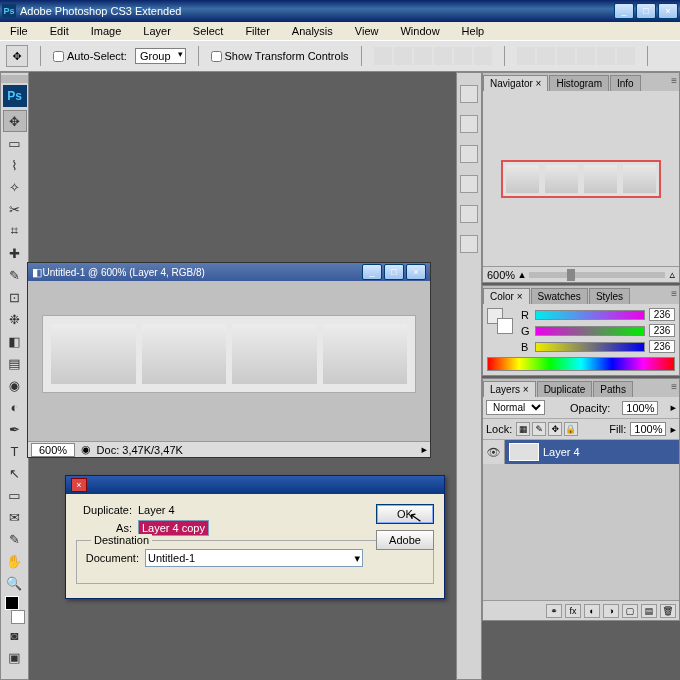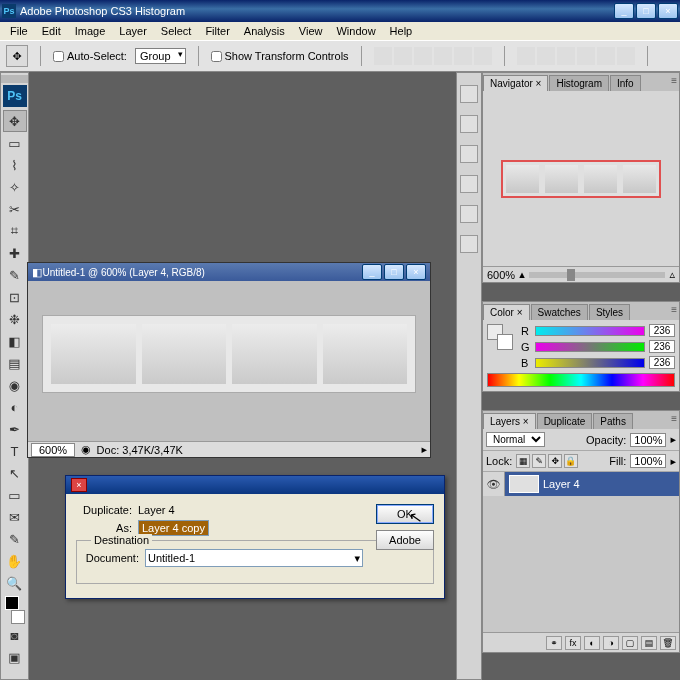--- a/index.html
+++ b/index.html
@@ -2,21 +2,21 @@
 <html><head>
 <meta charset="utf-8">
 <style>
 *{box-sizing:border-box;margin:0;padding:0;font-family:Tahoma,Arial,sans-serif;font-size:11px;user-select:none}
 body{width:680px;height:680px;background:#5f5f5f;overflow:hidden;position:relative}
 .titlebar{height:22px;background:linear-gradient(#0a246a,#3a6ea5 40%,#0a246a);color:#fff;display:flex;align-items:center;padding:0 2px}
 .titlebar .ps-ico{width:14px;height:14px;background:#0a3b6c;margin-right:4px;display:inline-flex;align-items:center;justify-content:center;color:#4fc3f7;font-weight:bold;font-size:9px}
 .titlebar .ttl{flex:1}
 .winbtns{display:flex;gap:2px}
 .winbtn{width:20px;height:16px;background:linear-gradient(#d4e7ff,#9ec5f0);border:1px solid #003c74;border-radius:2px;display:flex;align-items:center;justify-content:center;font-size:9px}
-.menubar{height:18px;background:#ece9d8;display:flex;align-items:center;padding:0 4px;gap:2px}
+.menubar{height:18px;background:#ece9d8;display:flex;align-items:center;padding:0 4px;gap:10px}
 .menubar span{padding:2px 6px}
 .optbar{height:32px;background:#e3e3e3;border-top:1px solid #fff;border-bottom:1px solid #888;display:flex;align-items:center;padding:0 6px;gap:8px}
 .toolbtn{width:22px;height:22px;border:1px solid #999;background:#dcdcdc;display:inline-flex;align-items:center;justify-content:center}
 .chk{display:flex;align-items:center;gap:3px}
 .chk input{width:11px;height:11px}
 .sel{border:1px solid #808080;background:#fff;padding:1px 14px 1px 4px;position:relative}
 .sel::after{content:"▾";position:absolute;right:2px;top:0;font-size:9px}
 .iconrow{display:flex;gap:2px}
 .iconrow .ib{width:18px;height:18px;border:1px solid transparent;background:#d8d8d8;opacity:.6}
 .divider{width:1px;height:20px;background:#999;margin:0 4px}
@@ -28,21 +28,21 @@
 .tl{width:24px;height:22px;display:flex;align-items:center;justify-content:center;color:#333;font-size:13px;cursor:pointer}
 .tl.sel2{background:#bbb;border:1px solid #888}
 .tcolor{width:24px;height:28px;position:relative;margin-top:2px}
 .tcolor .fg{width:14px;height:14px;background:#000;border:1px solid #fff;position:absolute;top:0;left:2px;z-index:2}
 .tcolor .bg{width:14px;height:14px;background:#fff;border:1px solid #888;position:absolute;bottom:0;right:2px}
 .canvas-area{flex:1;position:relative;background:#5f5f5f}
 .rpanels{width:198px;background:#5f5f5f;display:flex;flex-direction:column}
 .dockcol{width:26px;background:#d3d3d3;border:1px solid #888;display:flex;flex-direction:column;align-items:center;padding:12px 0;gap:12px}
 .dockcol .di{width:18px;height:18px;border:1px solid #999;background:#e0e0e0}
 .rpanels-inner{display:flex}
-.panel{background:#d6d6d6;border:1px solid #888;margin-bottom:18px}
+.panel{background:#d6d6d6;border:1px solid #888;margin-bottom:2px}
 .ptabs{display:flex;background:#c0c0c0;height:18px;align-items:flex-end;position:relative}
 .ptab{padding:2px 6px;background:#b0b0b0;border:1px solid #888;border-bottom:none;margin-right:1px;font-size:10px}
 .ptab.act{background:#d6d6d6}
 .ptabs .menu-icon{position:absolute;right:2px;top:2px;font-size:10px;color:#555}
 .nav-body{height:175px;padding:4px;position:relative;display:flex;flex-direction:column;justify-content:center;align-items:center}
 .nav-thumb{border:2px solid #e05050;width:160px;height:38px;background:#e0e0e0;display:flex}
 .nav-thumb div{flex:1;background:linear-gradient(#e8e8e8,#c8c8c8);margin:3px}
 .nav-foot{height:16px;border-top:1px solid #999;display:flex;align-items:center;padding:0 4px;gap:4px;font-size:10px}
 .zmslider{flex:1;height:6px;background:#bbb;position:relative}
 .zmslider::after{content:"";position:absolute;left:28%;top:-3px;width:8px;height:12px;background:#888}
@@ -54,21 +54,21 @@
 .sliders{flex:1;display:flex;flex-direction:column;gap:3px}
 .srow{display:flex;align-items:center;gap:4px}
 .srow .lbl{width:10px}
 .srow .bar{flex:1;height:10px;border:1px solid #888}
 .srow .bar.r{background:linear-gradient(90deg,#00ecec,#ec00ec)}
 .srow .bar.g{background:linear-gradient(90deg,#ec00ec,#00ec00)}
 .srow .bar.b{background:linear-gradient(90deg,#ecec00,#0000ec)}
 .srow .val{width:26px;border:1px solid #888;background:#fff;text-align:center;font-size:10px}
 .spectrum{height:14px;background:linear-gradient(90deg,red,yellow,lime,cyan,blue,magenta,red);margin-top:2px;border:1px solid #888}
 .layer-body{padding:0}
-.layer-opts{display:flex;align-items:center;padding:3px;gap:4px;border-bottom:1px solid #aaa}
+.layer-opts{display:flex;align-items:center;padding:3px;gap:12px;border-bottom:1px solid #aaa}
 .layer-opts select{font-size:10px;border:1px solid #888;background:#fff;padding:0 2px}
 .layer-lock{display:flex;align-items:center;padding:3px;gap:4px;border-bottom:1px solid #aaa;font-size:10px}
 .lockicons{display:flex;gap:2px}
 .lockicons span{width:14px;height:14px;border:1px solid #999;background:#e0e0e0;font-size:9px;display:flex;align-items:center;justify-content:center}
 .layerlist{height:160px;background:#c8c8c8;overflow:auto}
 .layerrow{display:flex;align-items:center;background:#3a5a9a;color:#fff;height:24px}
 .layerrow .eye{width:22px;height:24px;background:#d6d6d6;color:#333;display:flex;align-items:center;justify-content:center;border-right:1px solid #999}
 .layerrow .thm{width:30px;height:18px;background:#e0e0e0;border:1px solid #fff;margin:0 4px}
 .layerbtns{height:20px;border-top:1px solid #999;display:flex;justify-content:flex-end;align-items:center;padding:0 3px;gap:3px}
 .layerbtns span{width:16px;height:14px;border:1px solid #999;background:#ddd;font-size:9px;display:flex;align-items:center;justify-content:center}
@@ -82,35 +82,35 @@
 .docfoot .zm{width:44px;border:1px solid #888;background:#fff;text-align:center}
 .dialog{position:absolute;left:36px;top:403px;width:380px;background:#ece9d8;border:1px solid #0a246a;box-shadow:2px 2px 4px rgba(0,0,0,.4)}
 .dialog .dtb2{height:18px;background:linear-gradient(#2a5ab0,#0a3680);color:#fff;display:flex;align-items:center;padding:0 5px}
 .dialog .dtb2 .t{flex:1;font-weight:bold;font-size:11px}
 .dialog .dtb2 .x{width:16px;height:14px;background:#d44;border:1px solid #800;color:#fff;display:flex;align-items:center;justify-content:center;font-size:9px}
 .dbody{padding:10px 10px 14px;position:relative}
 .drow{display:flex;align-items:center;margin-bottom:6px}
 .drow .dl{width:62px;text-align:right;padding-right:6px}
 .drow .dv{flex:1}
 .dinput{border:1px solid #7f9db9;background:#fff;padding:1px 3px;width:218px;font-size:11px}
-.dinput.selhl{background:#a16207;color:#fff}
+.dinput.selhl{background:#be185d;color:#fff}
 .fieldset{border:1px solid #aaa;padding:8px 6px 10px;margin-top:4px;position:relative}
 .fieldset .lg{position:absolute;top:-7px;left:14px;background:#ece9d8;padding:0 3px}
 .dselect{border:1px solid #7f9db9;background:#fff;width:218px;padding:0 2px;display:flex;justify-content:space-between;align-items:center;height:18px}
 .dbtns{position:absolute;right:10px;top:10px;display:flex;flex-direction:column;gap:6px}
 .dbtn{width:58px;height:20px;border:1px solid #888;background:linear-gradient(#fefefe,#dcdcdc);display:flex;align-items:center;justify-content:center;cursor:pointer}
 .dbtn.ok{border:1px solid #003c74;box-shadow:0 0 0 1px #88aaff inset}
 .cursor{position:absolute;left:380px;top:436px;font-size:16px;color:#000;pointer-events:none;z-index:99;transform:rotate(-10deg)}
 </style>
 </head>
 <body>
 
 <div class="titlebar">
   <span class="ps-ico">Ps</span>
-  <span class="ttl">Adobe Photoshop CS3 Histogram</span>
+  <span class="ttl">Adobe Photoshop CS3 Extended</span>
   <div class="winbtns">
     <div class="winbtn">_</div>
     <div class="winbtn">□</div>
     <div class="winbtn">×</div>
   </div>
 </div>
 
 <div class="menubar">
   <span>File</span>
   <span>Edit</span>

